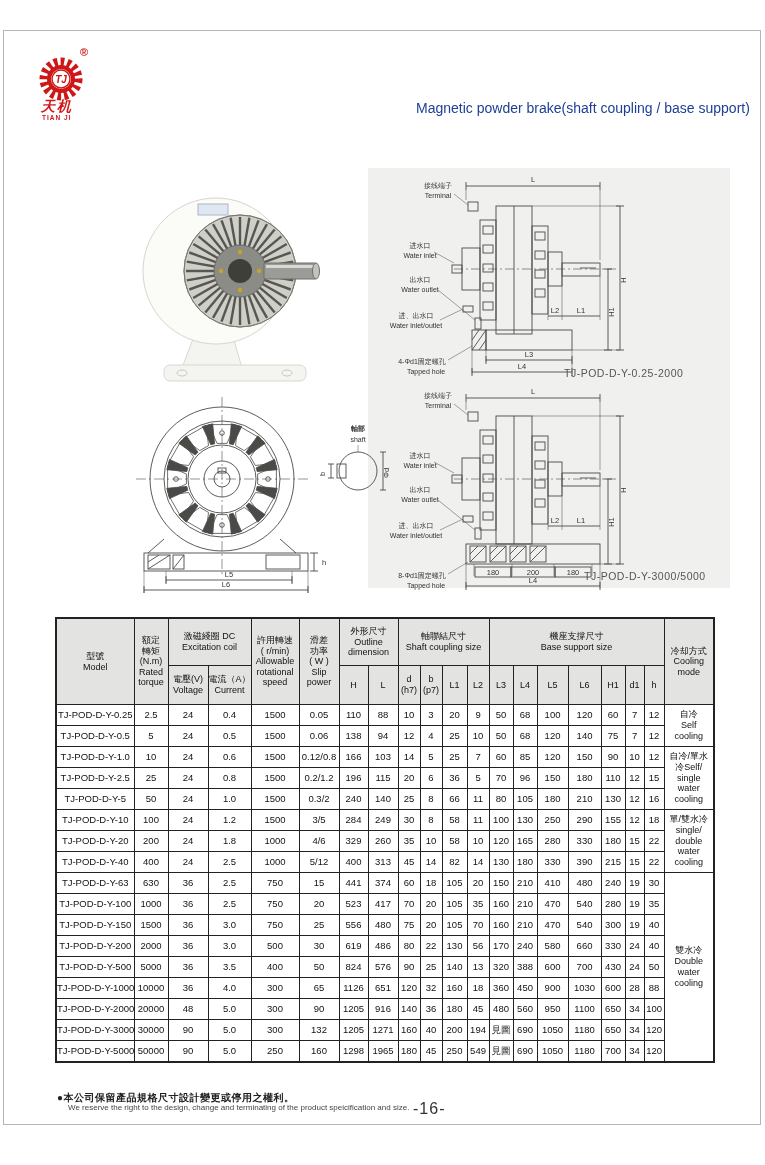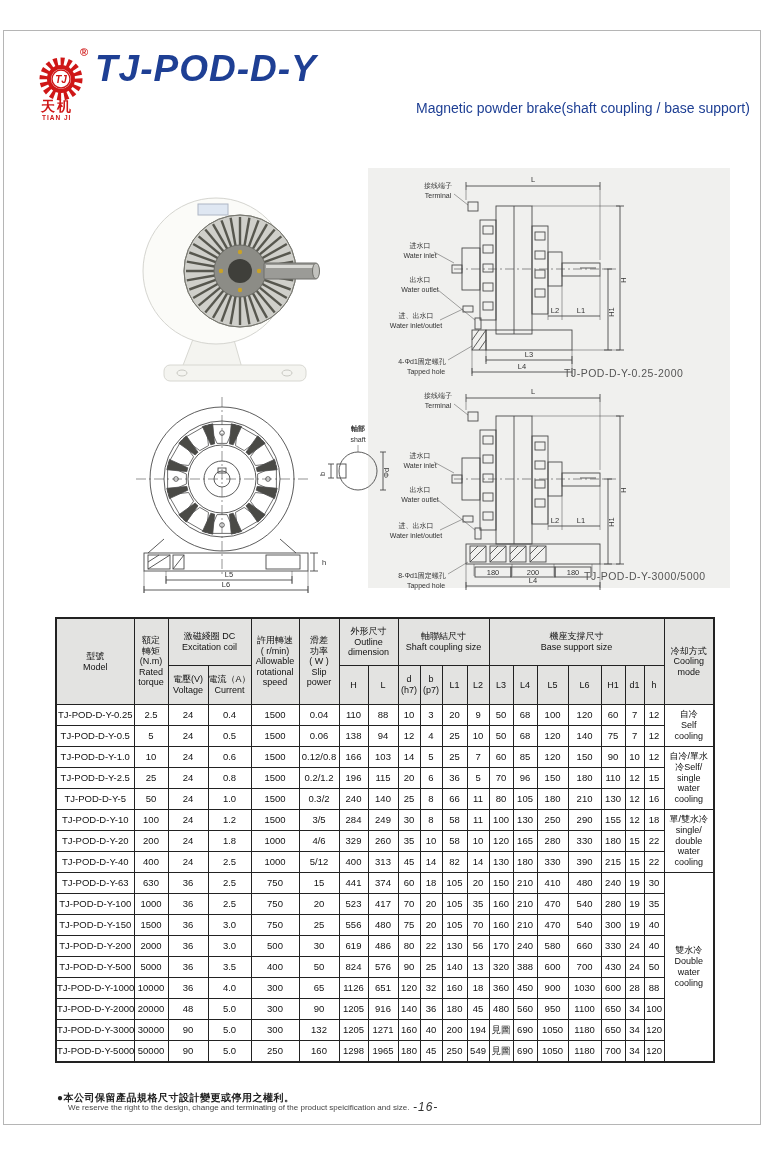--- a/index.html
+++ b/index.html
@@ -3,21 +3,21 @@
 <meta charset="utf-8">
 <style>
   html,body{margin:0;padding:0;background:#fff;}
   body{font-family:"Liberation Sans","DejaVu Sans",sans-serif;-webkit-font-smoothing:antialiased;}
   .page{position:relative;width:765px;height:1165px;background:#fff;overflow:hidden;}
   .frame{position:absolute;left:3px;top:30px;width:758px;height:1095px;border:1px solid #b5b5b5;box-sizing:border-box;}
 
   
   .logo{position:absolute;left:33px;top:52px;width:62px;height:70px;}
   .reg{position:absolute;left:80px;top:46px;color:#cf1717;font-size:11px;font-weight:bold;}
-  .logo-cn{position:absolute;left:41px;top:98px;color:#cf1717;font-size:14px;font-weight:bold;letter-spacing:2px;font-family:"Liberation Serif",serif;}
+  .logo-cn{position:absolute;left:41px;top:98px;color:#cf1717;font-size:14px;font-weight:bold;letter-spacing:2px;font-family:"Liberation Serif",serif;font-style:italic;}
   .logo-en{position:absolute;left:42px;top:114px;color:#cf1717;font-size:6.5px;font-weight:bold;letter-spacing:1px;}
   .title{position:absolute;left:95px;top:48px;color:#1e3f94;font-size:37px;font-weight:800;font-style:italic;letter-spacing:1px;}
   .subtitle-cn{position:absolute;left:97px;top:94px;color:#1e3f94;font-size:19px;font-weight:800;}
   .subtitle-en{position:absolute;left:372px;top:100px;color:#1e3f94;font-size:14px;margin-left:44px;}
 
   
   .photo{position:absolute;left:136px;top:176px;}
   .panel{position:absolute;left:368px;top:168px;width:362px;height:420px;background:#f0f0ee;}
   .front{position:absolute;left:52px;top:393px;}
   svg text{font-family:"Liberation Sans","DejaVu Sans",sans-serif;}
@@ -30,39 +30,38 @@
   .spec th,.spec td{border:1px solid #222;text-align:center;vertical-align:middle;padding:0;line-height:1.18;color:#111;}
   .spec th{background:#e3e3e1;font-weight:normal;font-size:9px;white-space:pre-line;}
   .spec thead tr:first-child th{height:46px;}
   .spec th.sub{height:38px;}
   .spec td{height:20px;font-size:9.5px;white-space:nowrap;background:#fff;overflow:hidden;}
   .spec td.cooling{white-space:pre-line;font-size:9px;line-height:1.2;}
 
   
   .note-cn{position:absolute;left:57px;top:1091px;font-size:10px;color:#222;font-weight:bold;letter-spacing:.5px;}
   .note-en{position:absolute;left:68px;top:1103px;font-size:8px;color:#444;}
-  .pageno{position:absolute;left:413px;top:1100px;font-size:12px;color:#333;letter-spacing:1px;font-style:italic;}
+  .pageno{position:absolute;left:413px;top:1100px;font-size:16px;color:#333;letter-spacing:1px;}
 </style>
 </head>
 <body>
 
 <div class="page">
   <div class="frame"></div>
 
   <svg class="logo" viewBox="0 0 62 70" width="62" height="70">
     <circle cx="28" cy="27" r="17" fill="none" stroke="#cf1717" stroke-width="9" stroke-dasharray="3.6 3"></circle>
     <circle cx="28" cy="27" r="14" fill="#cf1717"></circle>
     <circle cx="28" cy="27" r="10" fill="#fff"></circle>
     <circle cx="28" cy="27" r="9" fill="none" stroke="#cf1717" stroke-width="1.4"></circle>
     <text x="28" y="31" text-anchor="middle" font-size="10" font-weight="bold" font-style="italic" fill="#cf1717">TJ</text>
   </svg>
   <div class="reg">®</div>
   <div class="logo-cn">天机</div>
   <div class="logo-en">TIAN JI</div>
-  <div class="title">TJ-POD-D-Y</div>
   <div class="subtitle-en">Magnetic powder brake(shaft coupling / base support)</div>
 
   <svg class="photo" viewBox="0 0 205 212" width="205" height="212">
     <polygon points="62,150 94,150 106,192 46,192" fill="#f4f4f0" stroke="#d8d8d2"></polygon>
     <rect x="28" y="189" width="142" height="16" rx="6" fill="#f4f4f0" stroke="#d8d8d2"></rect>
     <ellipse cx="46" cy="197" rx="5" ry="3" fill="none" stroke="#c9c9c3"></ellipse>
     <ellipse cx="151" cy="197" rx="5" ry="3" fill="none" stroke="#c9c9c3"></ellipse>
     <circle cx="80" cy="95" r="73" fill="#fbfbf8" stroke="#d5d5d0"></circle>
     <rect x="62" y="28" width="30" height="11" fill="#dfe7f2" stroke="#aeb6c4"></rect>
     <circle cx="104" cy="95" r="56" fill="#cfcfca" stroke="#8a8a85"></circle>
@@ -460,21 +459,21 @@
           <th class="sub">h</th>
         </tr>
     </thead>
     <tbody id="tbody">
         <tr>
           <td>TJ-POD-D-Y-0.25</td>
           <td>2.5</td>
           <td>24</td>
           <td>0.4</td>
           <td>1500</td>
-          <td>0.04</td>
+          <td>0.05</td>
           <td>110</td>
           <td>88</td>
           <td>10</td>
           <td>3</td>
           <td>20</td>
           <td>9</td>
           <td>50</td>
           <td>68</td>
           <td>100</td>
           <td>120</td>

